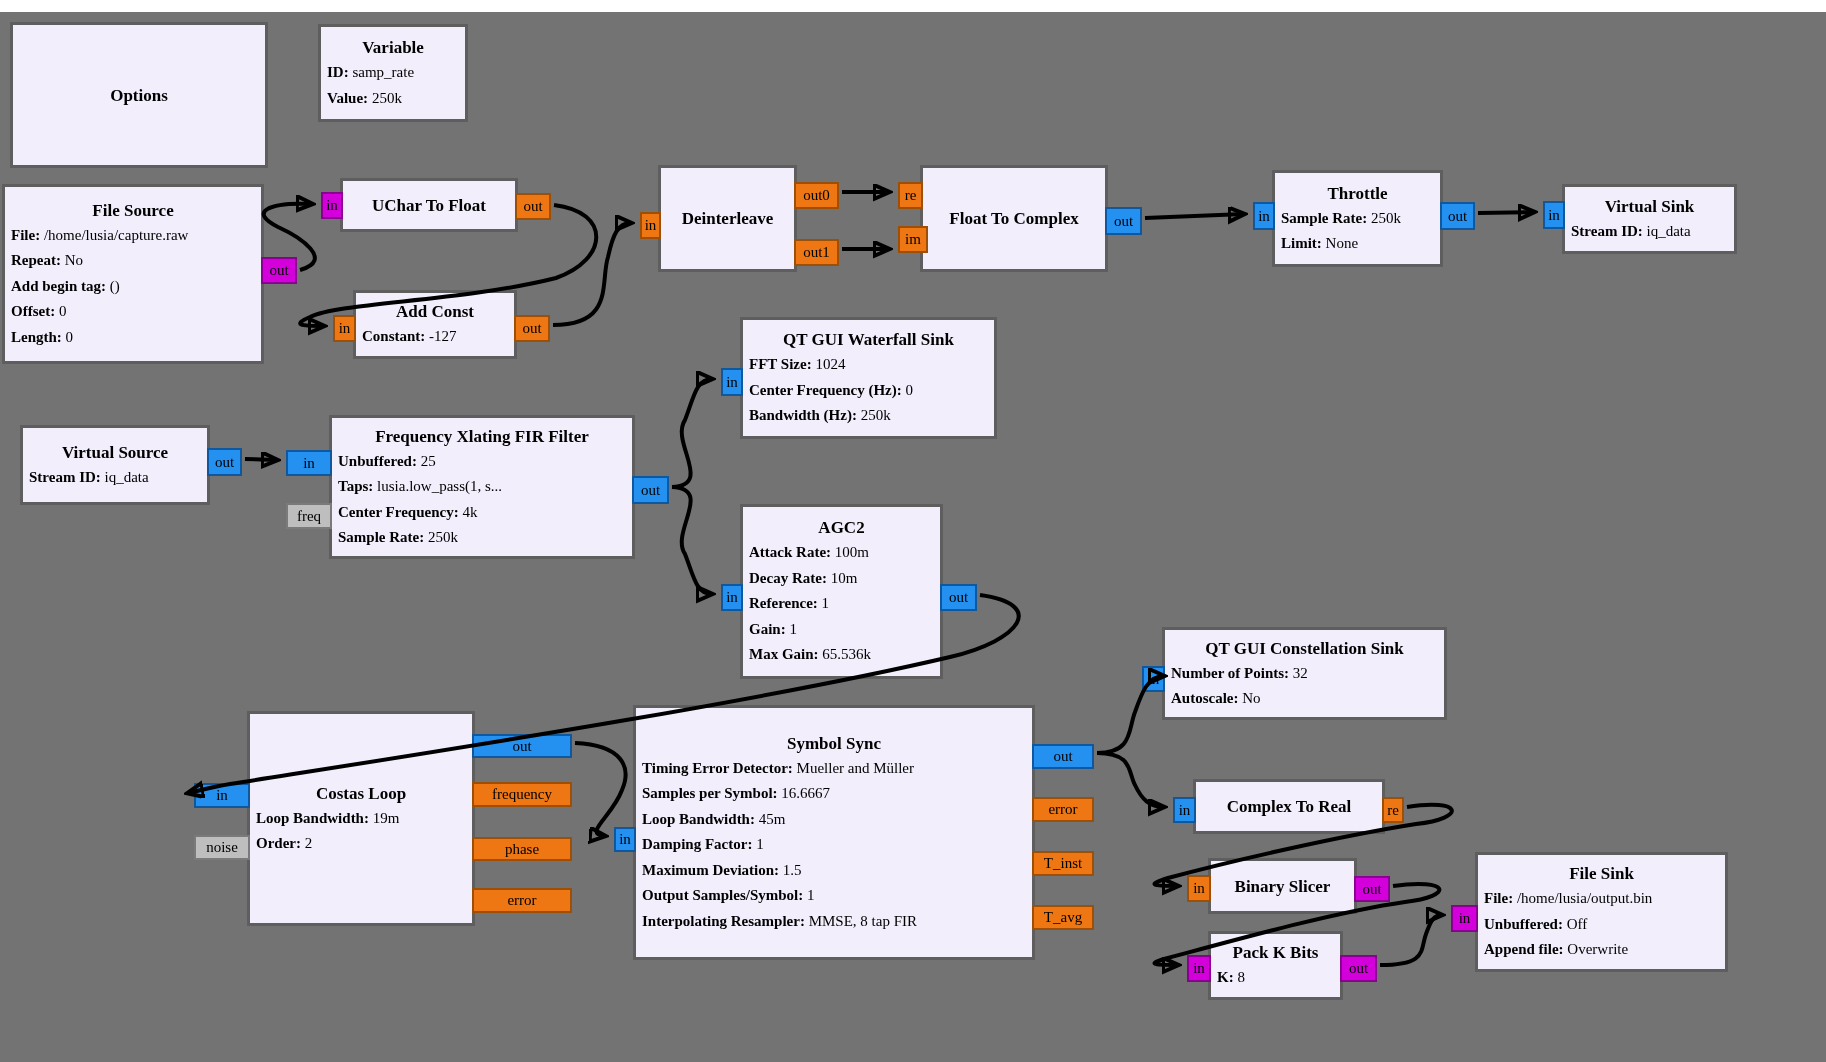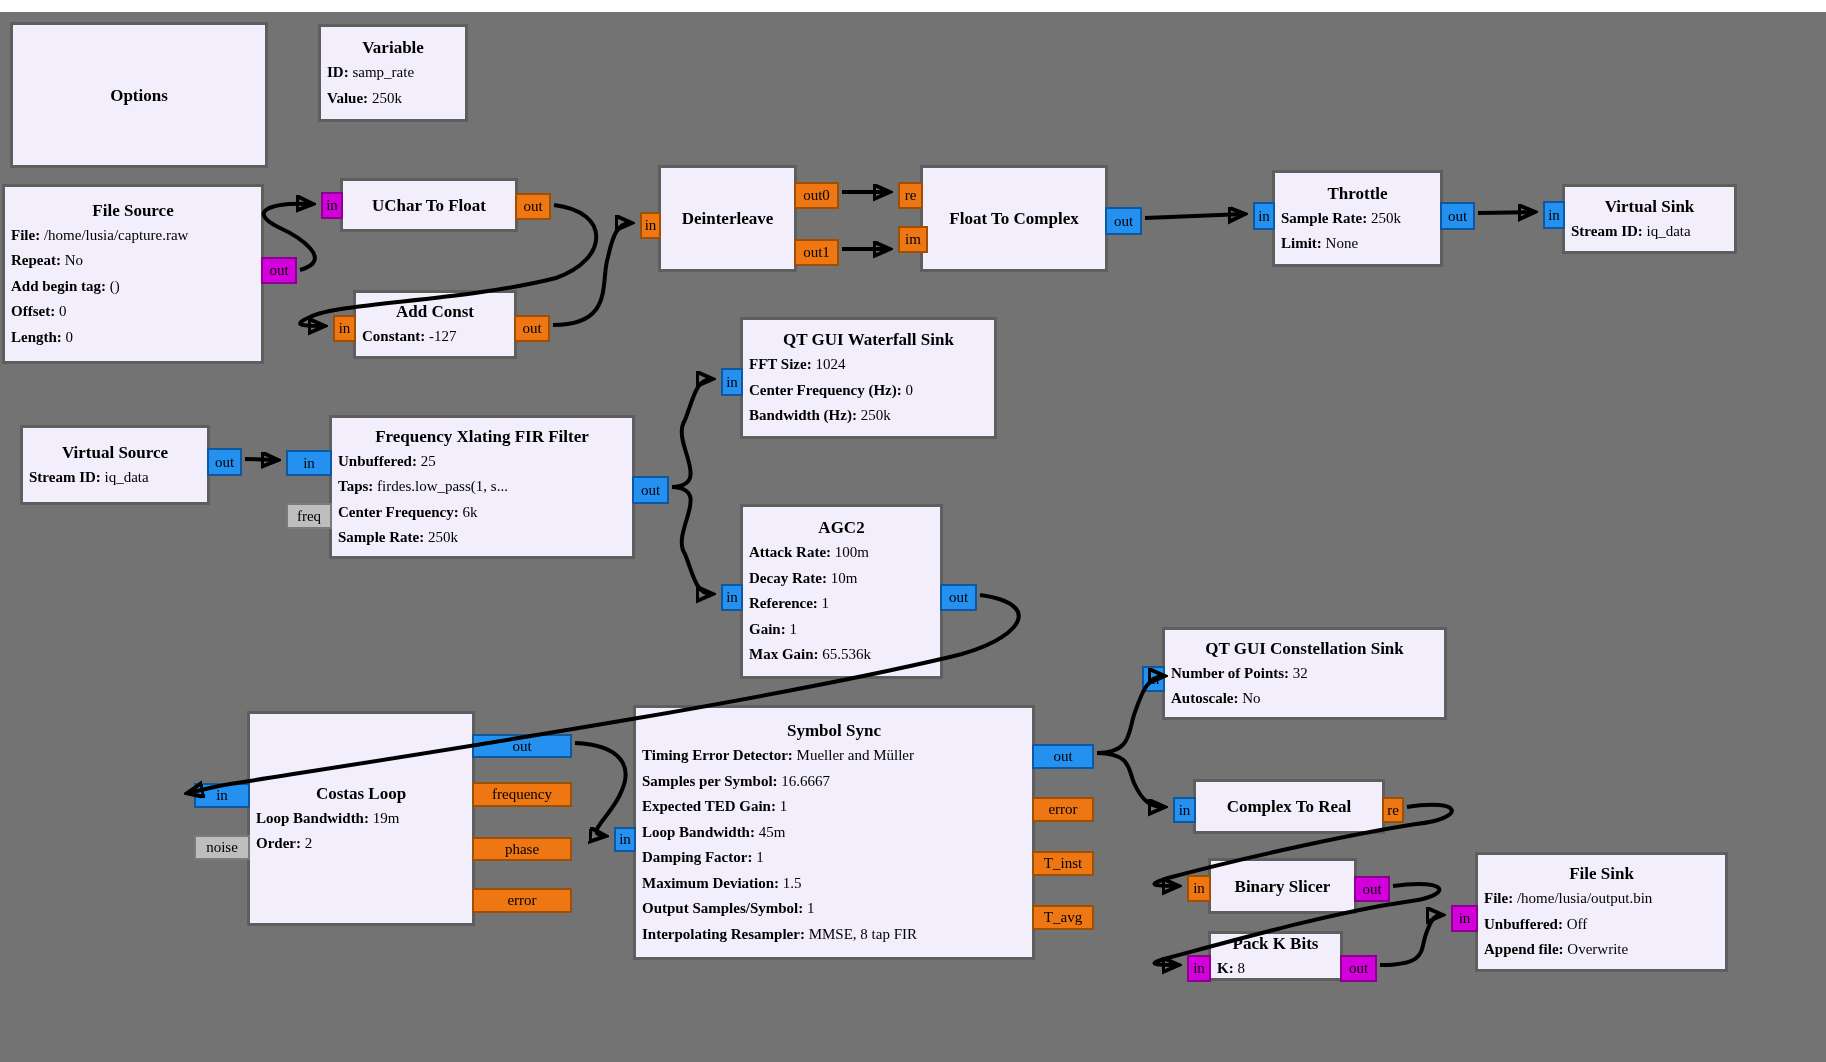--- a/index.html
+++ b/index.html
@@ -112,22 +112,22 @@
     <div class="b-params">
         <div class="param"><span class="pk">Stream ID: </span><span class="pv">iq_data</span></div>
       </div>
     <div class="port p-blue" style="right:-35px;top:20px;width:35px;height:28px">out</div>
   </div>
 
   <div class="block" style="left:329px;top:403px;width:306px;height:144px">
     <div class="b-title">Frequency Xlating FIR Filter</div>
     <div class="b-params">
         <div class="param"><span class="pk">Unbuffered: </span><span class="pv">25</span></div>
-        <div class="param"><span class="pk">Taps: </span><span class="pv">firdes.low_pass(1, s...</span></div>
-        <div class="param"><span class="pk">Center Frequency: </span><span class="pv">6k</span></div>
+        <div class="param"><span class="pk">Taps: </span><span class="pv">lusia.low_pass(1, s...</span></div>
+        <div class="param"><span class="pk">Center Frequency: </span><span class="pv">4k</span></div>
         <div class="param"><span class="pk">Sample Rate: </span><span class="pv">250k</span></div>
       </div>
     <div class="port p-blue" style="left:-46px;top:32px;width:46px;height:26px">in</div>
     <div class="port p-gray" style="left:-46px;top:85px;width:46px;height:26px">freq</div>
     <div class="port p-blue" style="right:-37px;top:58px;width:37px;height:28px">out</div>
   </div>
 
   <div class="block" style="left:740px;top:492px;width:203px;height:175px">
     <div class="b-title">AGC2</div>
     <div class="b-params">
@@ -153,21 +153,20 @@
     <div class="port p-orange" style="right:-100px;top:68px;width:100px;height:25px">frequency</div>
     <div class="port p-orange" style="right:-100px;top:123px;width:100px;height:24px">phase</div>
     <div class="port p-orange" style="right:-100px;top:174px;width:100px;height:25px">error</div>
   </div>
 
   <div class="block" style="left:633px;top:693px;width:402px;height:255px">
     <div class="b-title">Symbol Sync</div>
     <div class="b-params">
         <div class="param"><span class="pk">Timing Error Detector: </span><span class="pv">Mueller and Müller</span></div>
         <div class="param"><span class="pk">Samples per Symbol: </span><span class="pv">16.6667</span></div>
-        <div class="param"><span class="pk">Expected TED Gain: </span><span class="pv">1</span></div>
         <div class="param"><span class="pk">Loop Bandwidth: </span><span class="pv">45m</span></div>
         <div class="param"><span class="pk">Damping Factor: </span><span class="pv">1</span></div>
         <div class="param"><span class="pk">Maximum Deviation: </span><span class="pv">1.5</span></div>
         <div class="param"><span class="pk">Output Samples/Symbol: </span><span class="pv">1</span></div>
         <div class="param"><span class="pk">Interpolating Resampler: </span><span class="pv">MMSE, 8 tap FIR</span></div>
       </div>
     <div class="port p-blue" style="left:-22px;top:119px;width:22px;height:25px">in</div>
     <div class="port p-blue" style="right:-62px;top:36px;width:62px;height:25px">out</div>
     <div class="port p-orange" style="right:-62px;top:89px;width:62px;height:25px">error</div>
     <div class="port p-orange" style="right:-62px;top:143px;width:62px;height:25px">T_inst</div>
@@ -188,21 +187,21 @@
     <div class="port p-blue" style="left:-23px;top:15px;width:23px;height:26px">in</div>
     <div class="port p-orange" style="right:-22px;top:15px;width:22px;height:26px">re</div>
   </div>
 
   <div class="block" style="left:1208px;top:846px;width:149px;height:56px">
     <div class="b-title">Binary Slicer</div>
     <div class="port p-orange" style="left:-24px;top:14px;width:24px;height:27px">in</div>
     <div class="port p-magenta" style="right:-36px;top:15px;width:36px;height:26px">out</div>
   </div>
 
-  <div class="block" style="left:1208px;top:919px;width:135px;height:50px">
+  <div class="block" style="left:1208px;top:919px;width:135px;height:69px">
     <div class="b-title">Pack K Bits</div>
     <div class="b-params">
         <div class="param"><span class="pk">K: </span><span class="pv">8</span></div>
       </div>
     <div class="port p-magenta" style="left:-24px;top:21px;width:24px;height:27px">in</div>
     <div class="port p-magenta" style="right:-37px;top:21px;width:37px;height:27px">out</div>
   </div>
 
   <div class="block" style="left:1475px;top:840px;width:253px;height:120px">
     <div class="b-title">File Sink</div>

